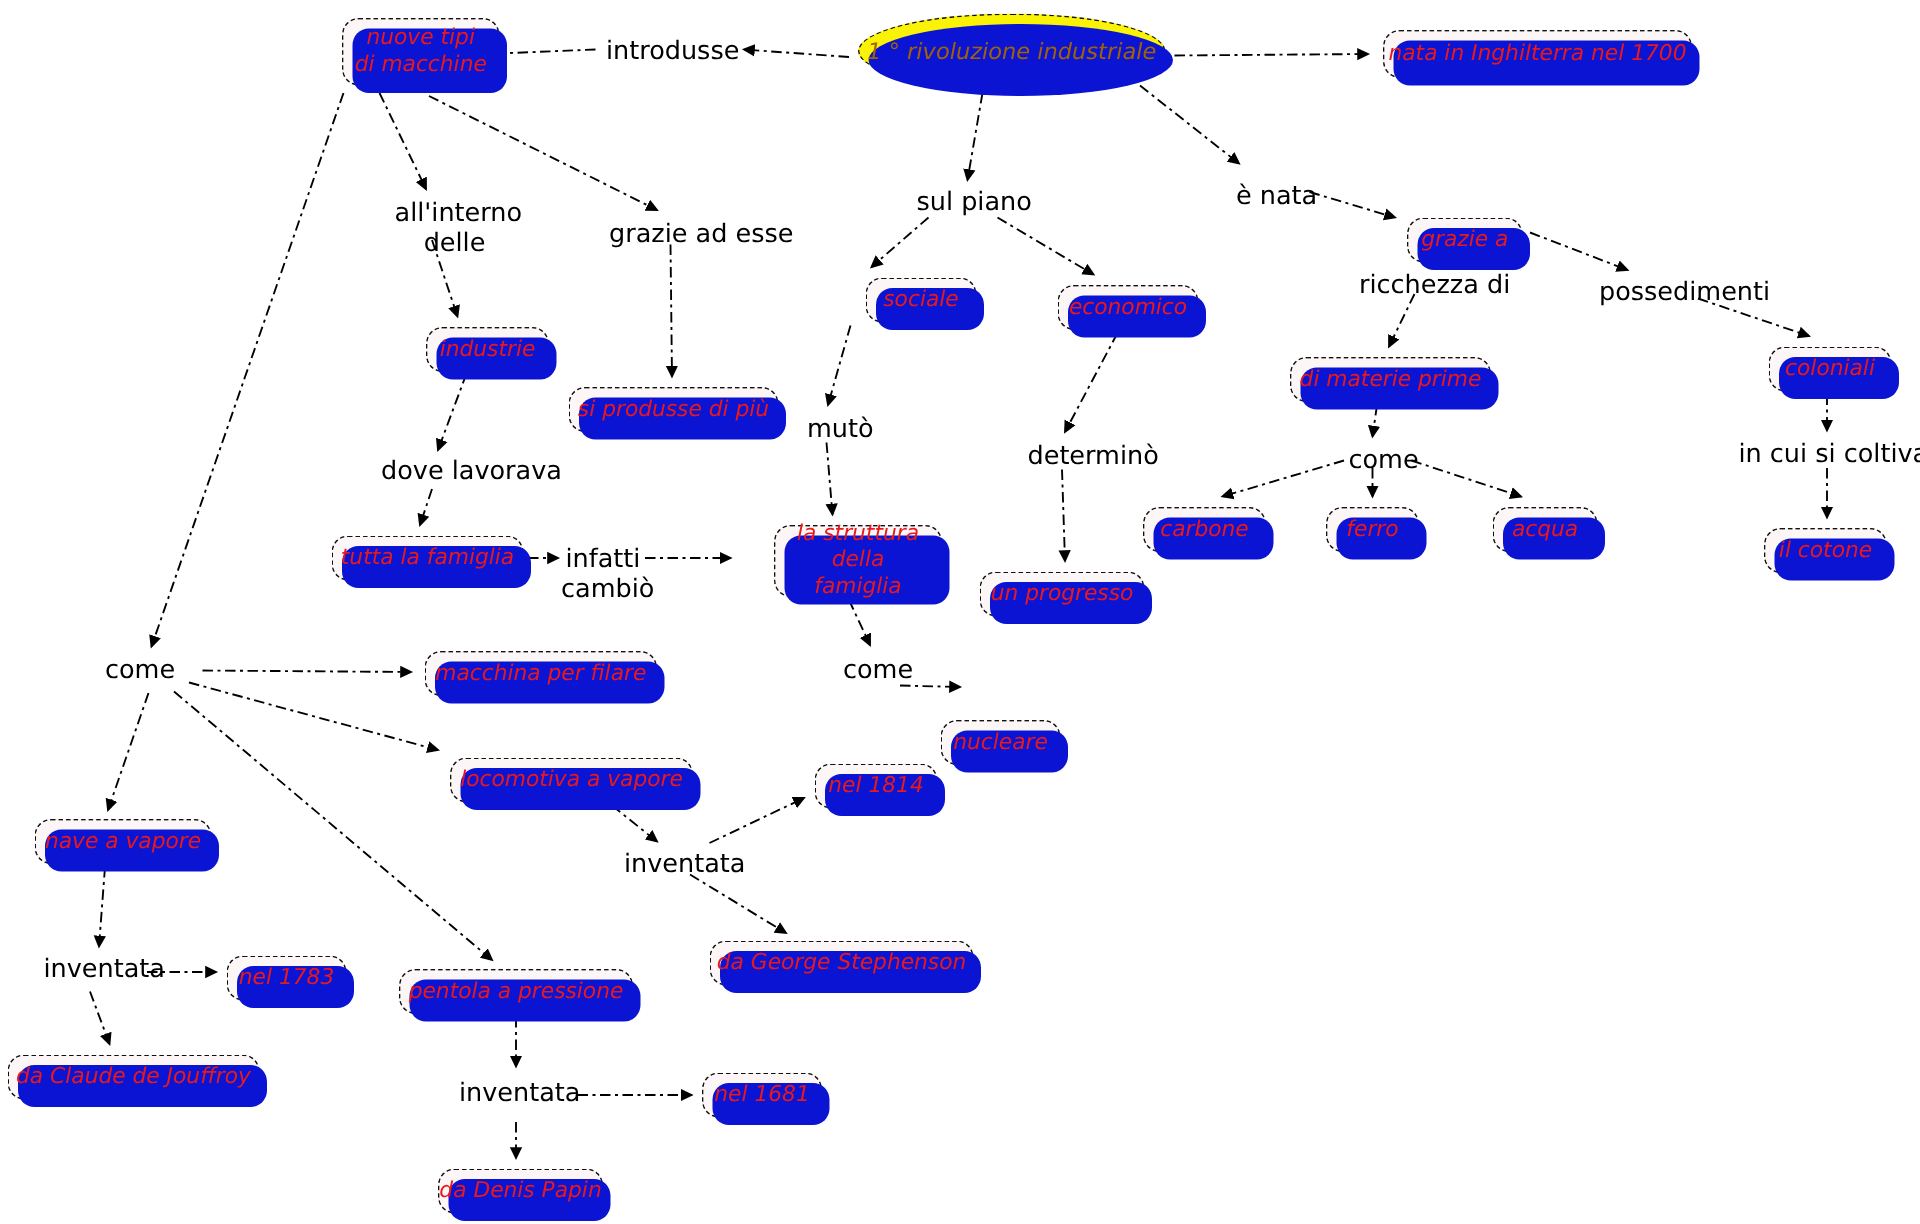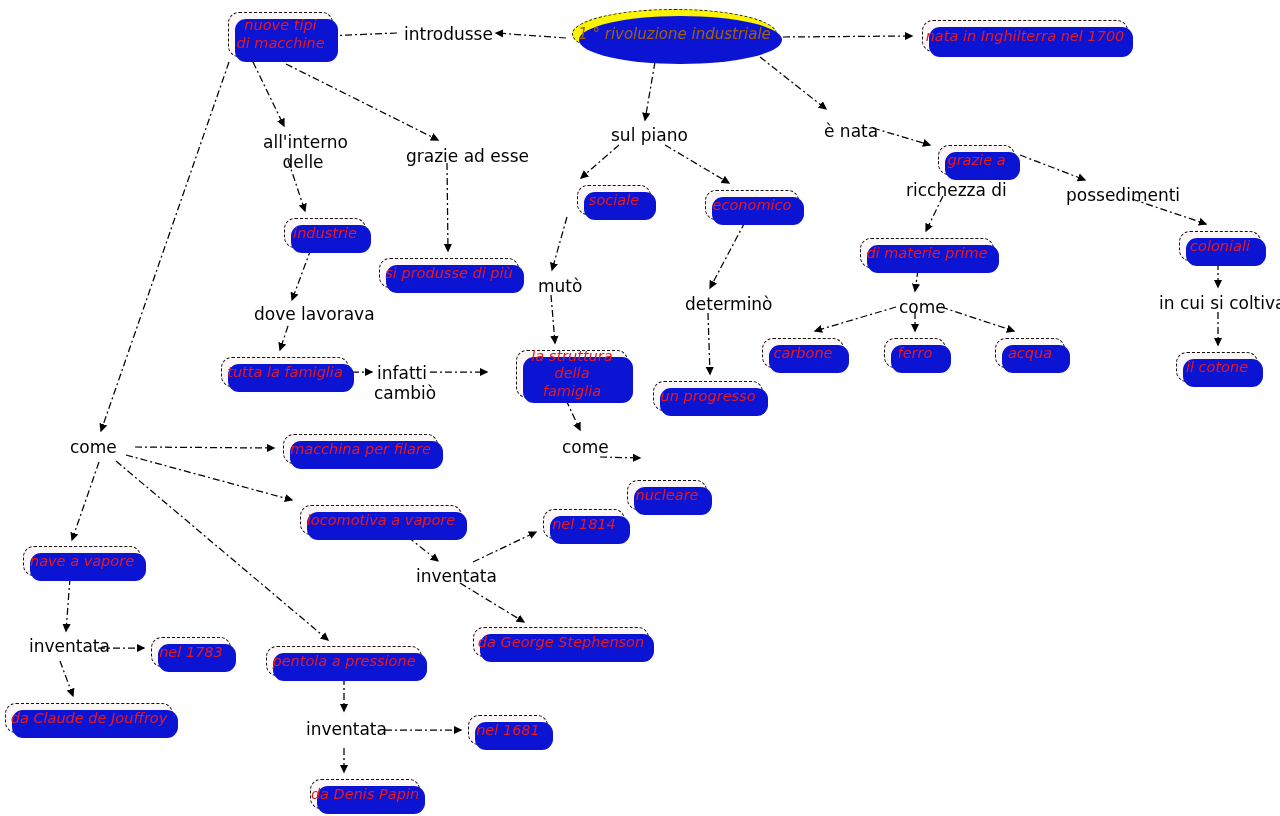--- a/index.html
+++ b/index.html
@@ -284,21 +284,21 @@
   </div>
 
   <div class="node" style="left:266px;top:646px;width:156px;height:30px;">
     <span class="txt">pentola a pressione</span>
   </div>
 
   <div class="node" style="left:468px;top:715px;width:80px;height:30px;">
     <span class="txt">nel 1681</span>
   </div>
 
-  <div class="node" style="left:292px;top:779px;width:110px;height:30px;margin-left:18px;">
+  <div class="node" style="left:292px;top:779px;width:110px;height:30px;">
     <span class="txt">da Denis Papin</span>
   </div>
 
   <div class="link" style="left:404px;top:25px;">introdusse</div>
 
   <div class="link two" style="left:263px;top:133px;width:80px;text-align:center;">all'interno<br>delle</div>
 
   <div class="link" style="left:406px;top:147px;">grazie ad esse</div>
 
   <div class="link" style="left:254px;top:305px;">dove lavorava</div>

